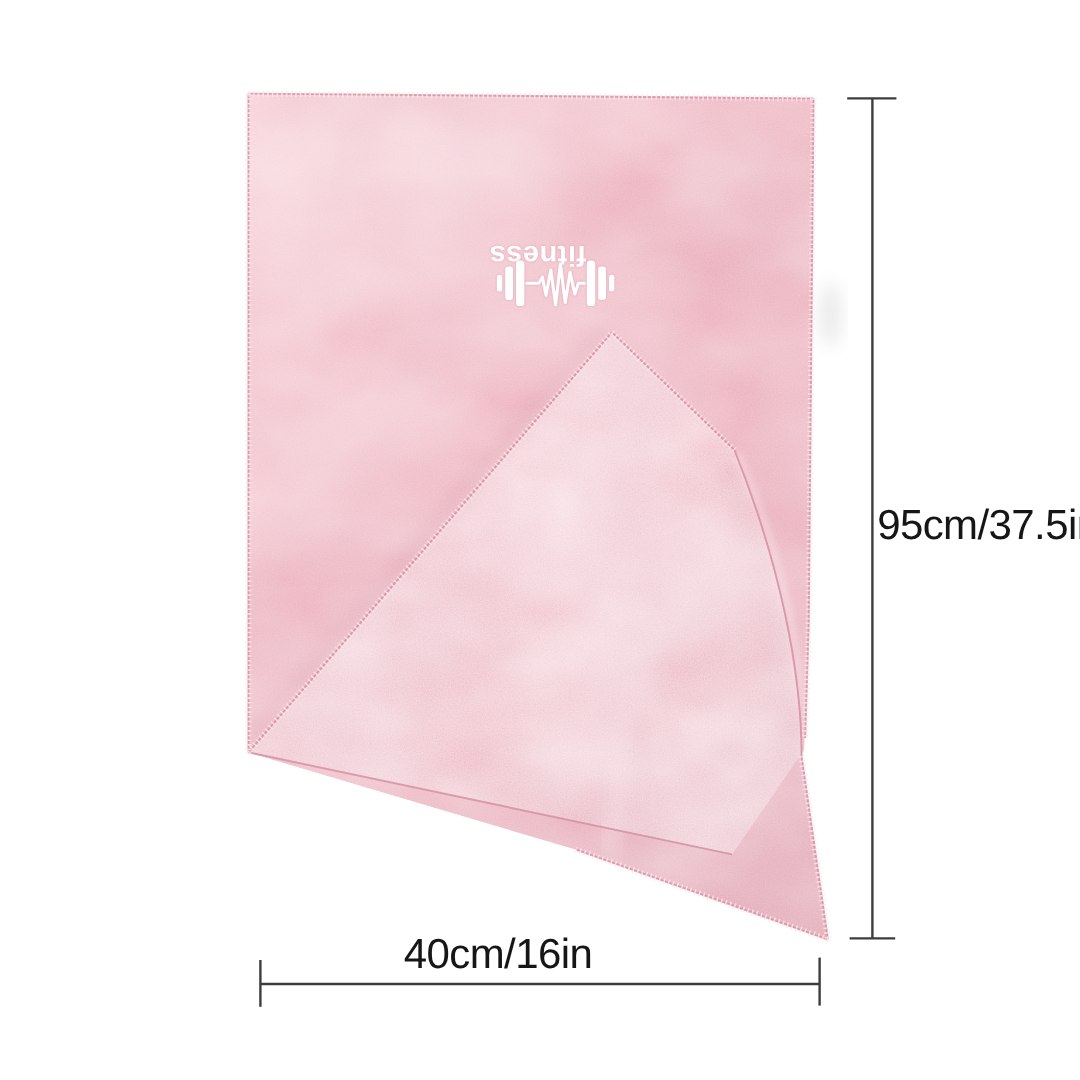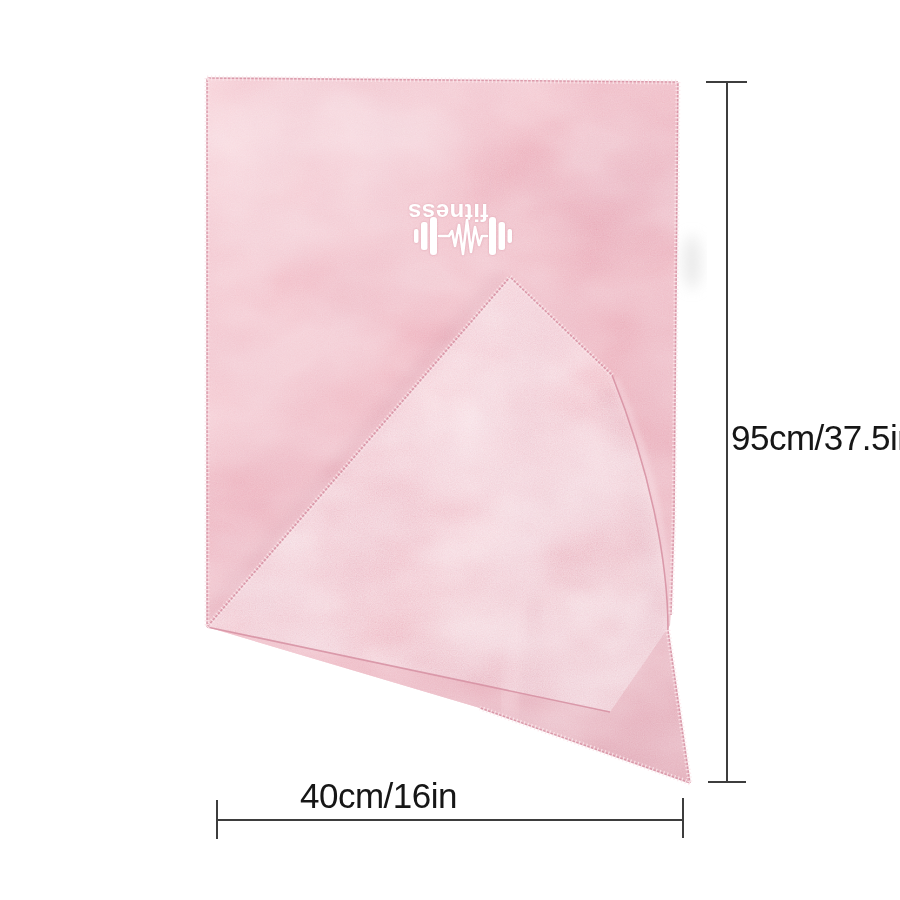--- a/index.html
+++ b/index.html
@@ -21,21 +21,21 @@
   .stage svg{position:absolute;left:0;top:0;}
   .dim-label{
     position:absolute;
     color:var(--c-label-text);
     font-size:35px;
     line-height:38px;
     letter-spacing:-0.5px;
     white-space:nowrap;
   }
   .dim-height{left:731px;top:419px;}
-  .dim-width{left:300px;top:777px;width:230px;}
+  .dim-width{left:300px;top:777px;width:230px;text-align:center;}
   .logo{
     position:absolute;left:383px;top:166px;width:130px;height:92px;
     display:flex;flex-direction:column;align-items:center;justify-content:center;gap:5px;
     transform:rotate(180deg);
   }
   .logo-text{
     color:var(--c-embroidery-white);
     font-size:24px;font-weight:bold;letter-spacing:0.5px;
     text-shadow:0 0 2px rgba(205,125,145,0.55);
   }

